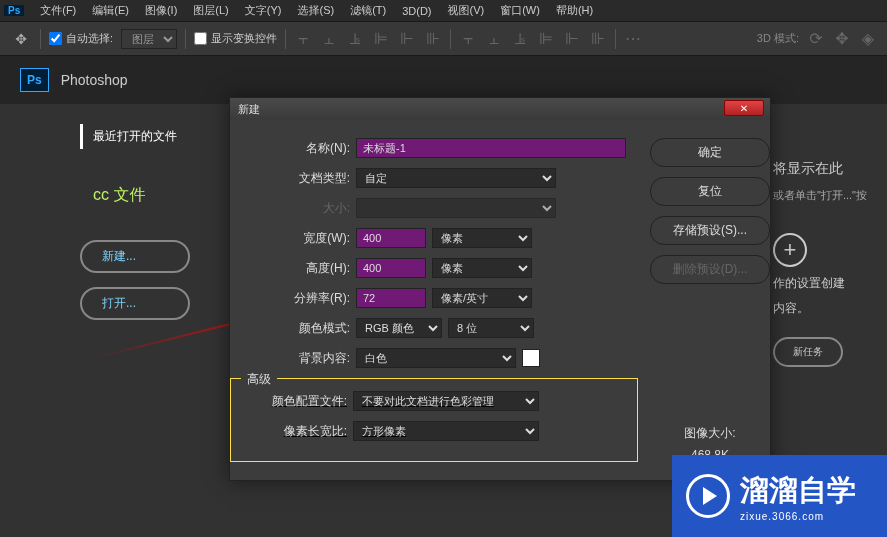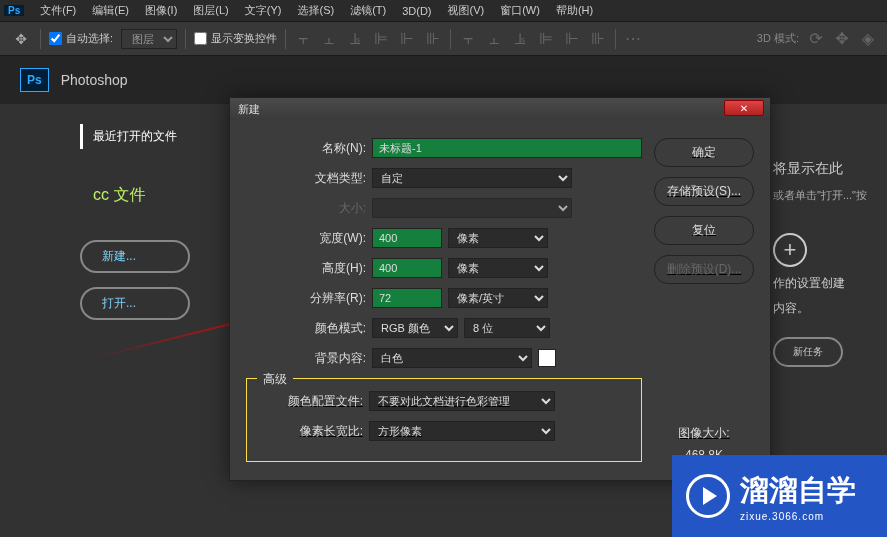--- a/index.html
+++ b/index.html
@@ -34,40 +34,40 @@
     .right-hints .plus-circle { margin-top: 30px; width: 34px; height: 34px; border: 2px solid #ccc; border-radius: 50%; color: #ccc; font-size: 22px; display: flex; align-items: center; justify-content: center; }
     .right-hints .desc { color: #ccc; font-size: 12px; margin-top: 8px; }
     .right-hints .new-task-btn { border: 2px solid #888; border-radius: 18px; color: #ccc; font-size: 10px; padding: 6px 18px; background: transparent; margin-top: 20px; }
     
     .arrow-line { position: absolute; left: 90px; top: 358px; width: 250px; height: 2px; background: linear-gradient(to right, rgba(255,0,0,0), rgba(255,0,0,1)); transform: rotate(-14deg); transform-origin: left; }
     .arrow-head { position: absolute; left: 332px; top: 293px; width: 0; height: 0; border-left: 14px solid #ff0000; border-top: 5px solid transparent; border-bottom: 5px solid transparent; transform: rotate(-14deg); }
     
     .dialog { position: absolute; left: 229px; top: 97px; width: 542px; background: #3c3c3c; border: 1px solid #222; box-shadow: 0 0 20px rgba(0,0,0,0.5); }
     .dialog-title { background: linear-gradient(to bottom, #4a4a4a, #3a3a3a); height: 22px; padding: 2px 8px; color: #ddd; font-size: 11px; display: flex; align-items: center; }
     .dialog-close { position: absolute; right: 6px; top: 2px; background: linear-gradient(to bottom, #e04343, #b22222); color: #fff; width: 40px; height: 16px; font-size: 10px; text-align: center; border-radius: 2px; border: 1px solid #8b0000; display: flex; align-items: center; justify-content: center; }
-    .dialog-body { padding: 18px 16px; display: flex; gap: 12px; }
+    .dialog-body { padding: 18px 0; display: flex; gap: 12px; }
     .dialog-form { flex: 1; }
     .form-row { display: flex; align-items: center; margin-bottom: 10px; gap: 6px; }
     .form-label { width: 120px; text-align: right; color: #ddd; font-size: 12px; }
     .form-label.dim { color: #666; }
-    .form-input { background: #15803d; border: 1px solid #222; color: #ddd; font-size: 11px; padding: 3px 6px; height: 20px; }
+    .form-input { background: #701a75; border: 1px solid #222; color: #ddd; font-size: 11px; padding: 3px 6px; height: 20px; }
     .form-select { background: #2b2b2b; border: 1px solid #222; color: #ddd; font-size: 11px; padding: 2px 4px; height: 20px; }
     .w-long { width: 270px; }
     .w-select-long { width: 200px; }
     .w-med { width: 70px; }
     .w-unit { width: 100px; }
     .w-small { width: 86px; }
     .color-swatch { width: 18px; height: 18px; background: #fff; border: 1px solid #222; }
     
     .fieldset { border: 1px solid #fde047; padding: 12px 10px 10px 10px; margin-top: 8px; position: relative; text-decoration: underline; }
     .fieldset-label { position: absolute; top: -8px; left: 10px; background: #3c3c3c; padding: 0 6px; color: #ddd; font-size: 12px; }
     .fieldset .form-label { width: 106px; }
     .fieldset .form-select { width: 186px; }
     
-    .dialog-side { width: 120px; display: flex; flex-direction: column; gap: 10px; text-decoration: underline; }
+    .dialog-side { width: 120px; display: flex; flex-direction: column; gap: 10px; }
     .side-btn { background: #3c3c3c; border: 1px solid #222; border-radius: 14px; color: #ddd; font-size: 12px; padding: 5px 0; cursor: pointer; }
     .side-btn.disabled { color: #666; }
     .size-info { color: #ddd; font-size: 12px; text-align: center; margin-top: auto; }
     .size-val { margin-top: 6px; }
     
     .watermark { position: absolute; right: 0; bottom: 0; width: 215px; height: 82px; background: #2455c4; display: flex; align-items: center; gap: 10px; padding: 0 14px; }
     .watermark .play-icon { width: 44px; height: 44px; border: 3px solid #fff; border-radius: 50%; display: flex; align-items: center; justify-content: center; }
     .watermark .play-icon::before { content: ""; border-left: 14px solid #fff; border-top: 9px solid transparent; border-bottom: 9px solid transparent; margin-left: 4px; }
     .watermark .wm-text { color: #fff; }
     .watermark .wm-main { font-size: 29px; font-weight: bold; }
@@ -205,22 +205,22 @@
           <select class="form-select"><option>不要对此文档进行色彩管理</option></select>
         </div>
         <div class="form-row">
           <span class="form-label">像素长宽比:</span>
           <select class="form-select"><option>方形像素</option></select>
         </div>
       </div>
     </div>
     <div class="dialog-side">
       <button class="side-btn">确定</button>
+      <button class="side-btn">复位</button>
       <button class="side-btn">存储预设(S)...</button>
-      <button class="side-btn">复位</button>
       <button class="side-btn disabled">删除预设(D)...</button>
       <div class="size-info">
         <div>图像大小:</div>
         <div class="size-val">468.8K</div>
       </div>
     </div>
   </div>
 </div>
 
 <div class="watermark">

